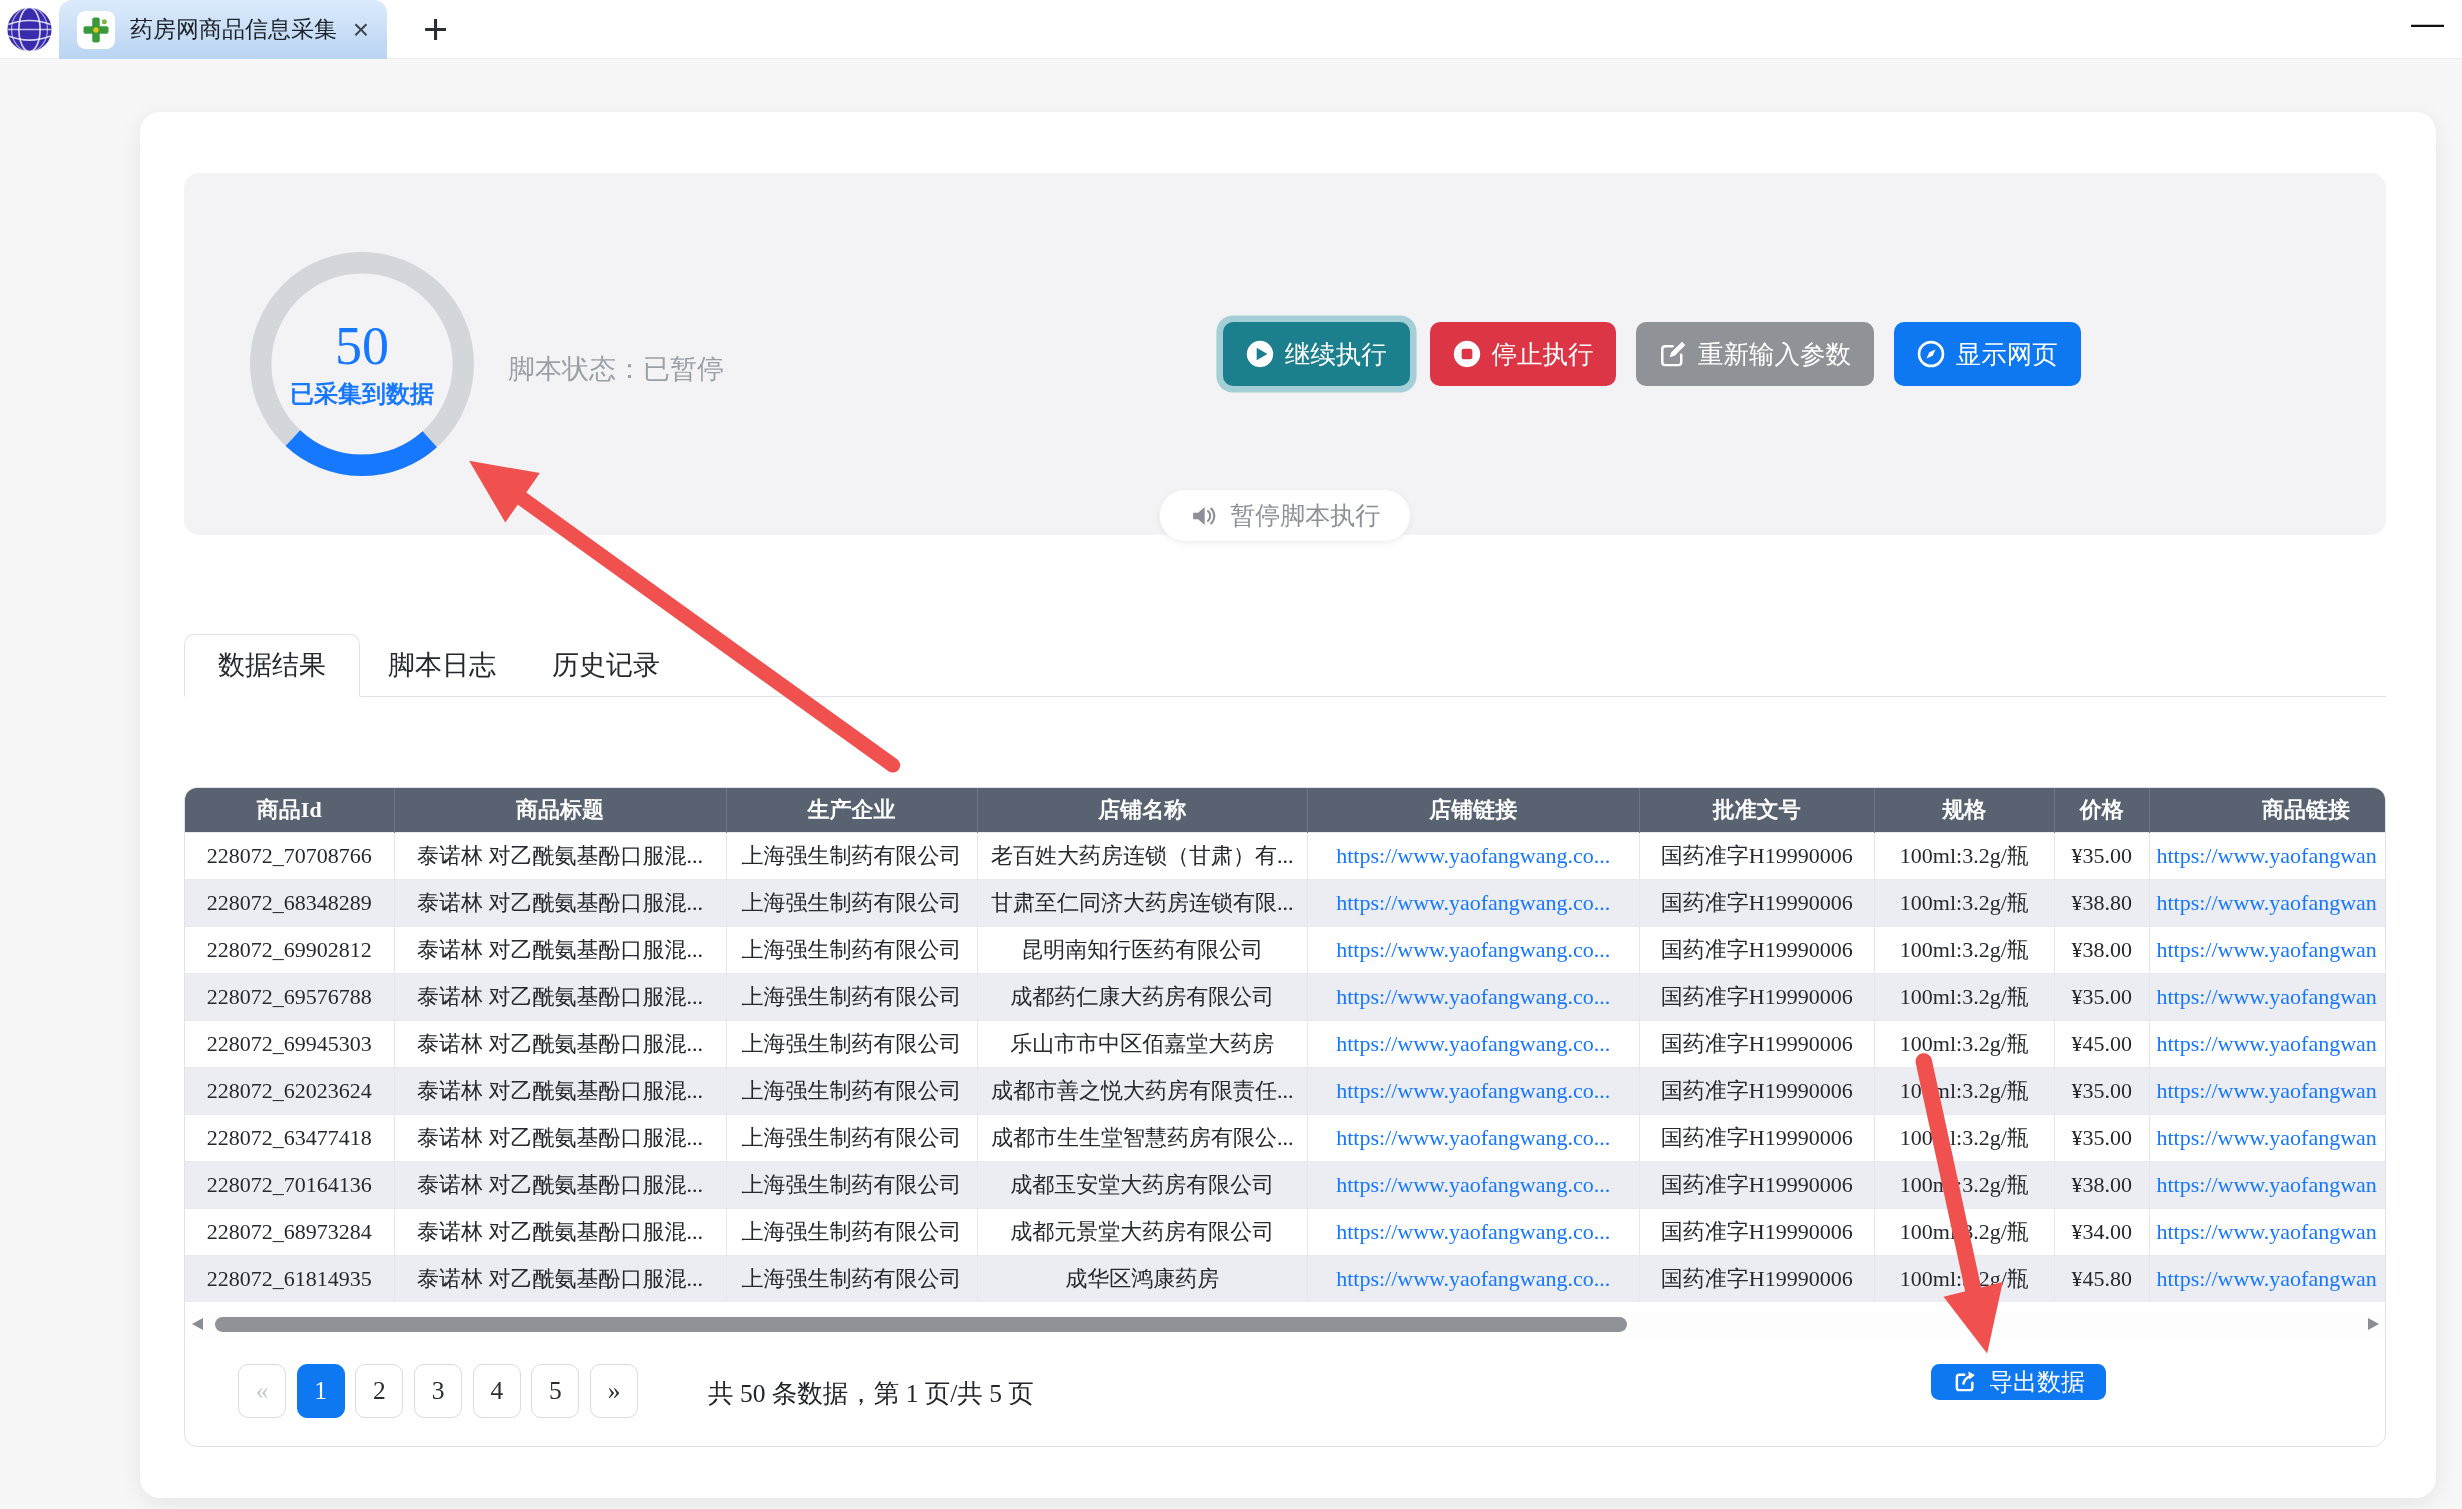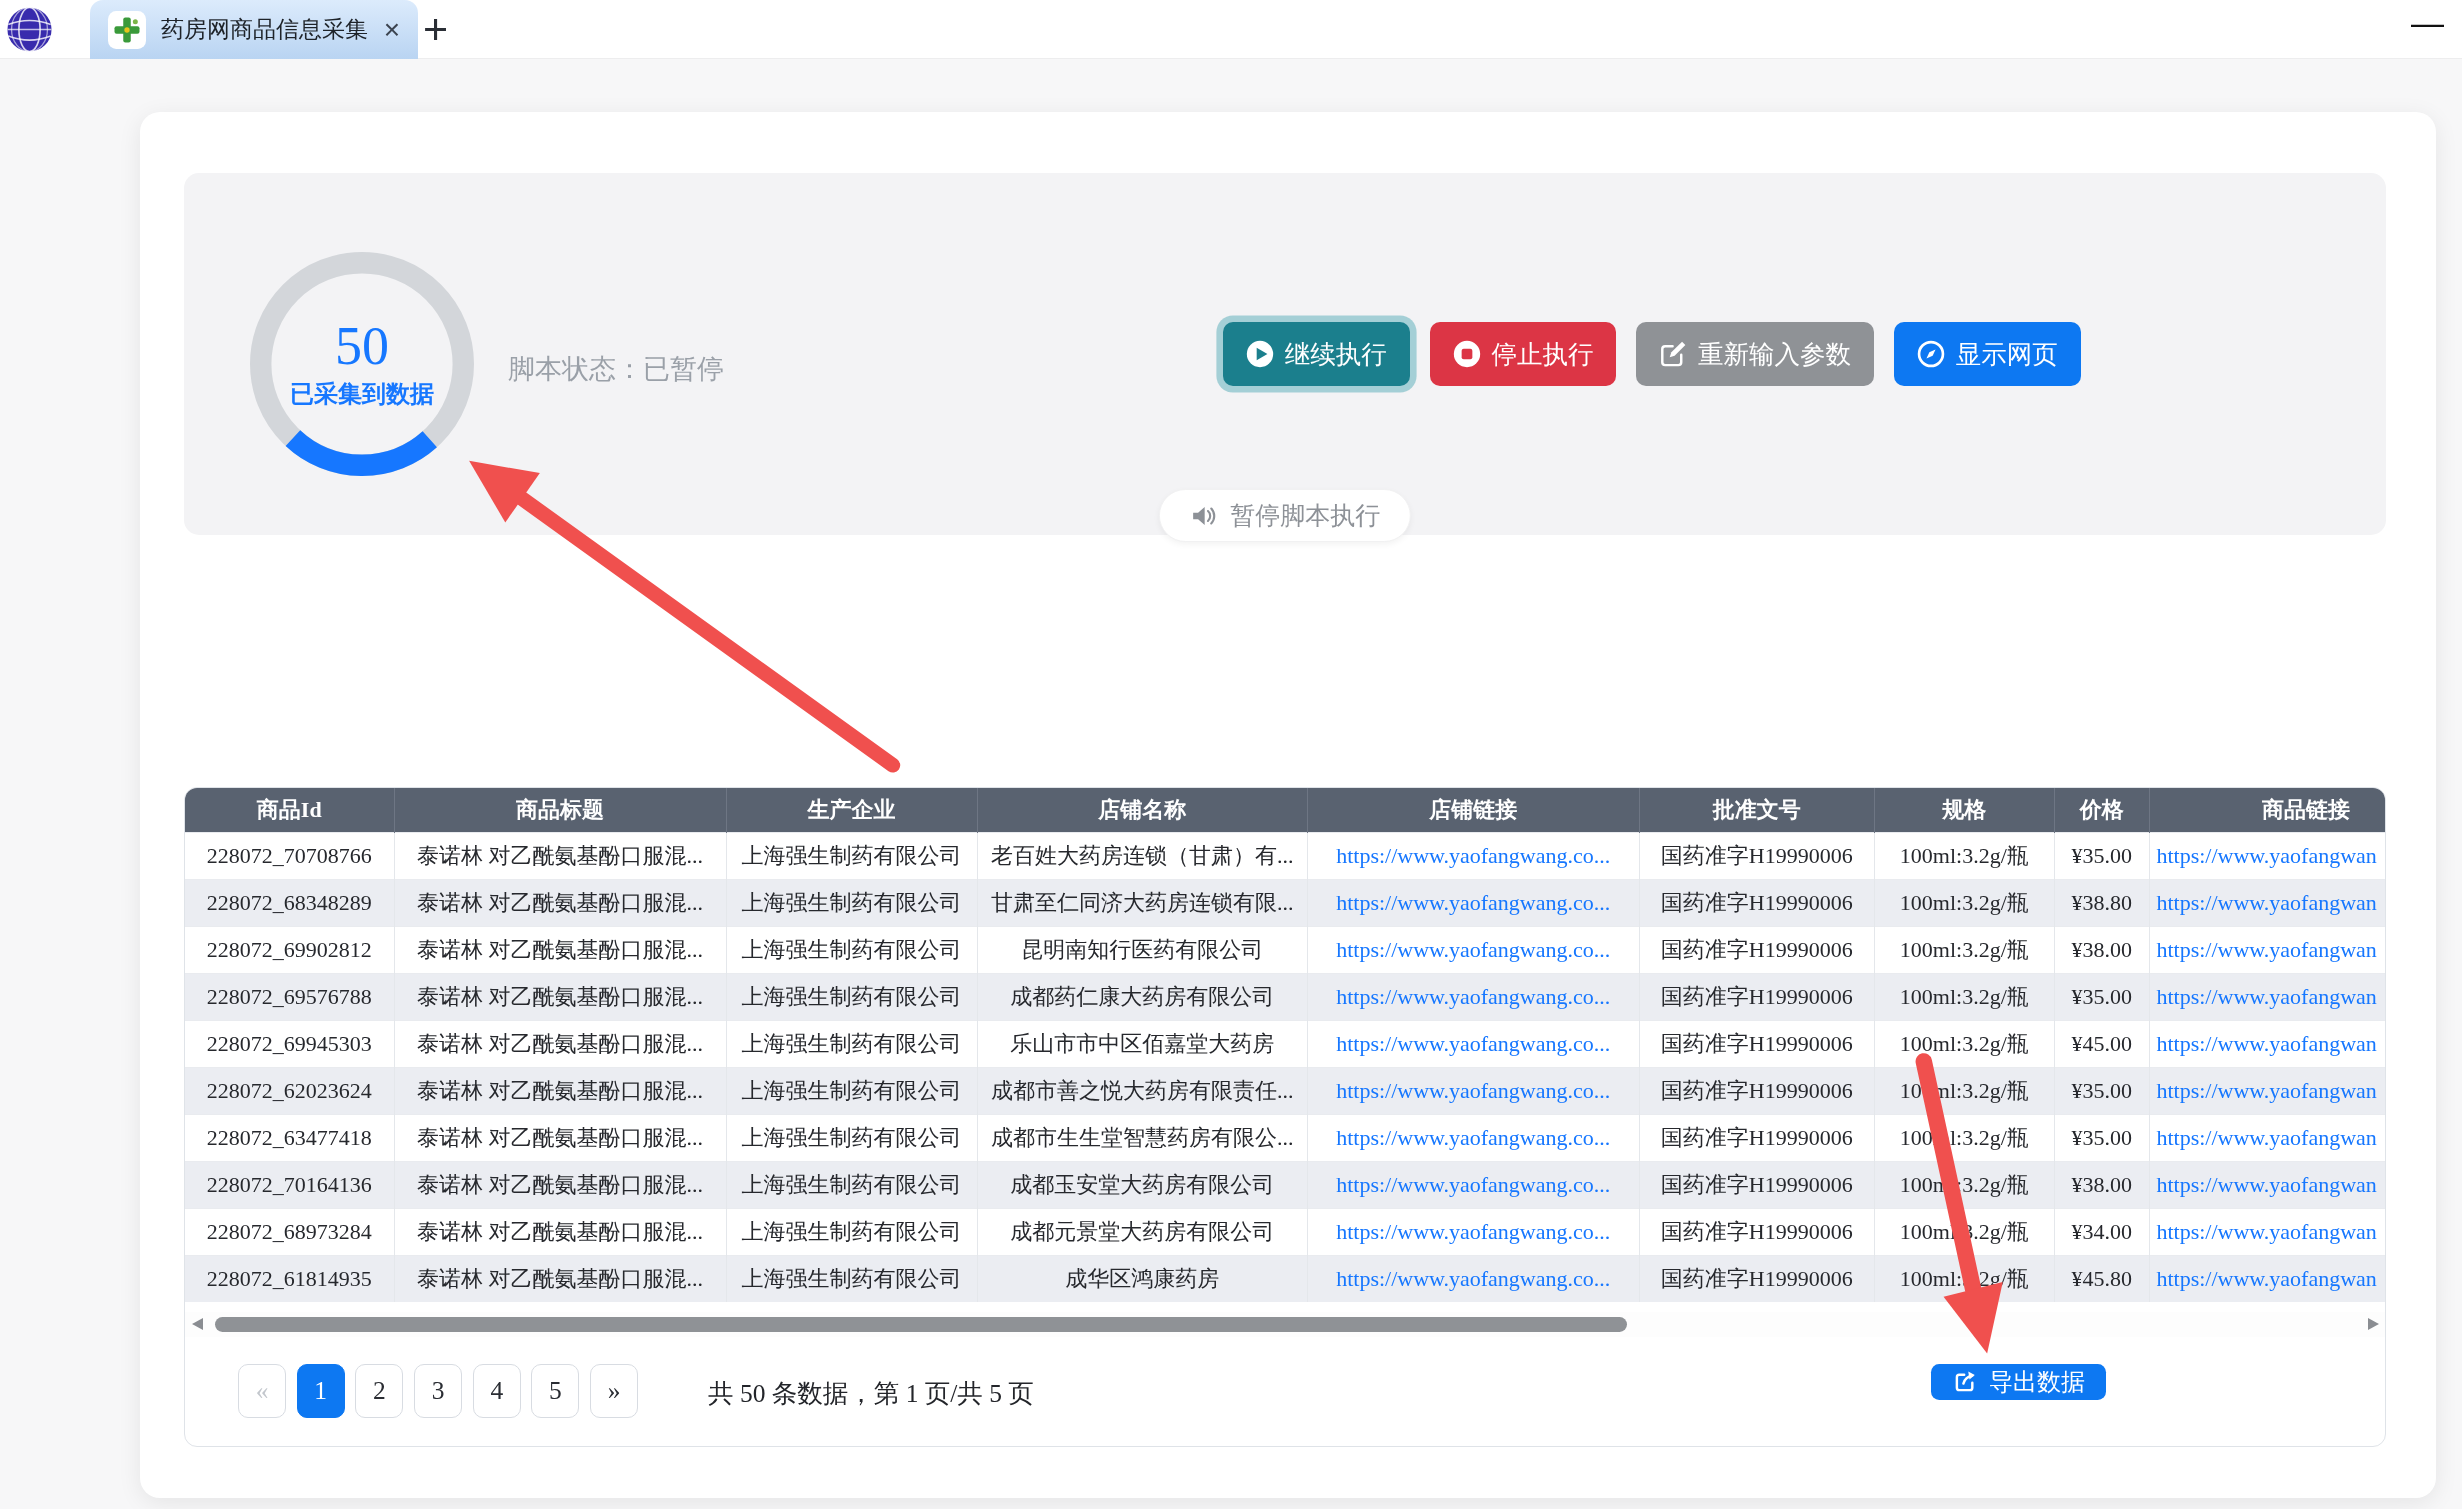--- a/index.html
+++ b/index.html
@@ -6,21 +6,21 @@
   html,body { width:2462px; height:1509px; }
   body {
     font-family: "Liberation Sans", "DejaVu Sans", sans-serif;
     background:#f7f7f8; position:relative; overflow:hidden; color:#26282d;
   }
   
   .titlebar { position:absolute; left:0; top:0; width:2462px; height:59px; background:#fff; border-bottom:0.8px solid #ededee; z-index:5;}
   .logo { position:absolute; left:5px; top:5px; width:49px; height:49px; }
   .browser-tab { position:absolute; left:59px; top:0px; width:328px; height:59px;
     background:linear-gradient(180deg,#dcebfc 0%,#b9d4f2 100%);
-    border-radius:13px 13px 0 0; display:flex; align-items:center; padding:0 18px;margin-left:31px; }
+    border-radius:13px 13px 0 0; display:flex; align-items:center; padding:0 18px; }
   .tab-favicon { width:38px; height:38px; background:#fff; border-radius:8.2px; margin-right:15px; flex:none; display:flex; align-items:center; justify-content:center;}
   .tab-title { font-size:23px; color:#1e2329; flex:1; white-space:nowrap; overflow:hidden; }
   .tab-close { font-size:28px; color:#3c4450; margin-left:8.2px; line-height:1; }
   .newtab-btn { position:absolute; left:411px; top:5px; width:49px; height:49px; font-size:43px; font-weight:300;
     color:#2a2e35; display:flex; align-items:center; justify-content:center; }
   .minimize-btn { position:absolute; left:2411px; top:20px; width:25px; height:16.5px; font-size:33px; color:#111; line-height:6.6px; text-align:center;}
   
   .card { position:absolute; left:140px; top:112px; width:2296px; height:1386px; background:#fff;
     border-radius:20px; box-shadow:0 5px 23px rgba(0,0,0,0.08);font-family:Liberation Serif, serif; }
   
@@ -154,20 +154,25 @@
     <div class="pause-pill">
       <svg width="28" height="28" viewBox="0 0 34 34">
         <path d="M4 13 h6 l8 -7 v22 l-8 -7 h-6 z" fill="#8d9197"></path>
         <path d="M22 11 a8 8 0 0 1 0 12" fill="none" stroke="#8d9197" stroke-width="2.6" stroke-linecap="round"></path>
         <path d="M26 8 a13 13 0 0 1 0 18" fill="none" stroke="#8d9197" stroke-width="2.6" stroke-linecap="round"></path>
       </svg>
       <span>暂停脚本执行</span>
     </div>
   </div>
 
+  <div class="tabs">
+    <div class="tabbtn active">数据结果</div>
+    <div class="tabbtn">脚本日志</div>
+    <div class="tabbtn">历史记录</div>
+  </div>
 
   <div class="table-wrap">
     <table>
       <colgroup id="cols">
           <col style="width: 209px;">
           <col style="width: 332px;">
           <col style="width: 251px;">
           <col style="width: 330px;">
           <col style="width: 332px;">
           <col style="width: 235px;">

